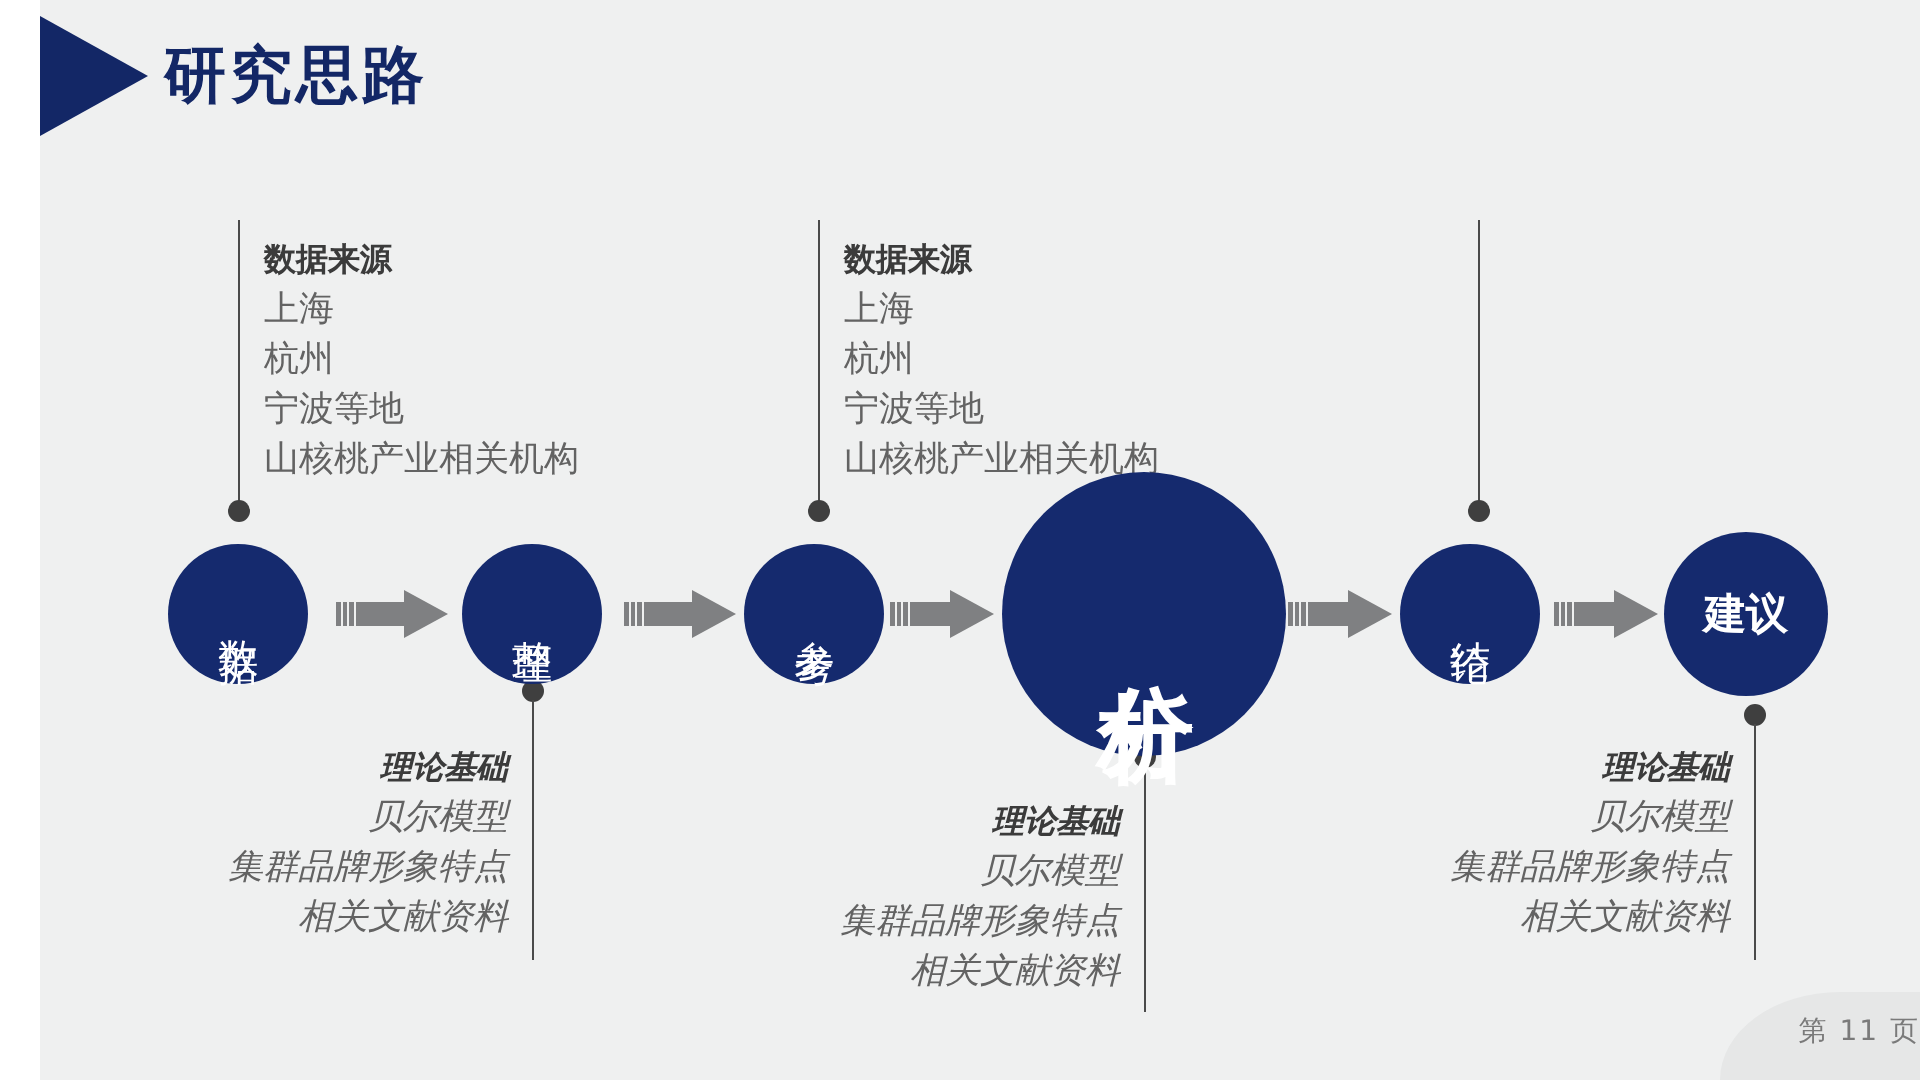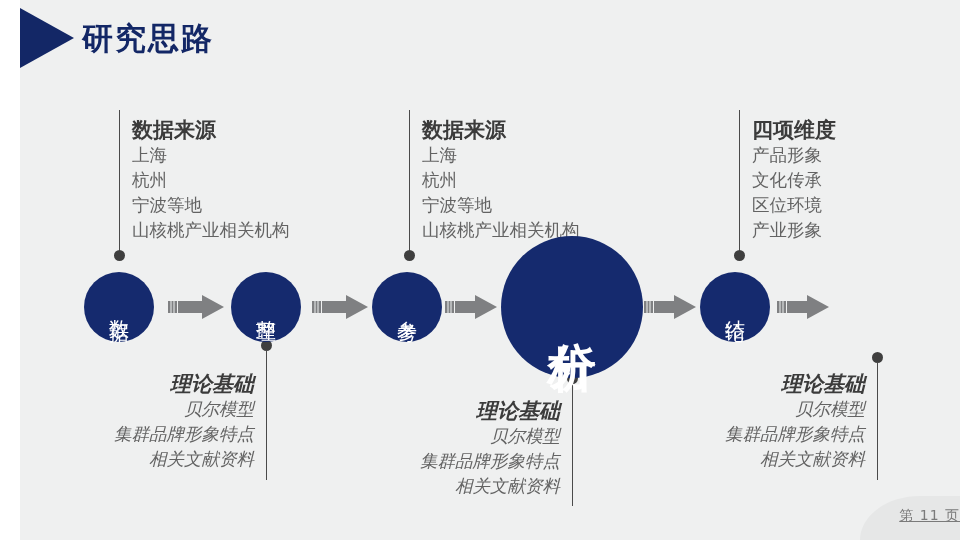--- a/index.html
+++ b/index.html
@@ -61,21 +61,21 @@
   .txt-block {
     position: absolute;
     color: #636363;
     font-size: 17.5px;
     line-height: 25px;
     white-space: nowrap;
   }
   .txt-block .hd {
     font-weight: bold;
     color: #3b3b3b;
-    font-size: 21px;
+    font-size: 16px;
     line-height: 26px;
   }
   .txt-block.right-al {
     text-align: right;
     font-style: italic;
   }
 
   
   .circle {
     position: absolute;
@@ -133,21 +133,20 @@
     border-top-left-radius: 60px 44px;
   }
   .page-badge .pg {
     position: absolute;
     right: 20px;
     top: 11px;
     font-size: 14px;
     color: #7a7a7a;
     white-space: nowrap;
     letter-spacing: 1px;
-    text-decoration: underline;
   }
 </style>
 </head>
 <body>
 
 <div id="slide">
 
   <div class="title-arrow"></div>
   <div class="title-text">研究思路</div>
 
@@ -178,27 +177,20 @@
   </div>
 
   <div class="txt-block" style="left:402px; top:117px;">
     <div class="hd">数据来源</div>
     <div>上海</div>
     <div>杭州</div>
     <div>宁波等地</div>
     <div>山核桃产业相关机构</div>
   </div>
 
-  <div class="txt-block" style="left:732px; top:117px;">
-    <div class="hd">四项维度</div>
-    <div>产品形象</div>
-    <div>文化传承</div>
-    <div>区位环境</div>
-    <div>产业形象</div>
-  </div>
 
   <div class="txt-block right-al" style="left:26px; top:371px; width:208px;">
     <div class="hd">理论基础</div>
     <div>贝尔模型</div>
     <div>集群品牌形象特点</div>
     <div>相关文献资料</div>
   </div>
 
   <div class="txt-block right-al" style="left:332px; top:398px; width:208px;">
     <div class="hd">理论基础</div>
@@ -227,20 +219,23 @@
   </div>
 
   <div class="circle c-big vert" style="left:481px; top:236px;">
     <span class="lbl">分析</span>
   </div>
 
   <div class="circle c-small vert" style="left:680px; top:272px;">
     <span class="lbl">结论</span>
   </div>
 
+  <div class="circle c-last" style="left:812px; top:266px;">
+    <span class="lbl">建议</span>
+  </div>
 
   <div class="arrow" style="left:148px; top:293px; width:56px;">
     <svg width="56" height="28" viewBox="0 0 56 28" aria-hidden="true">
       <g fill="#7f8082">
         <rect x="0" y="8" width="2.5" height="12"></rect>
         <rect x="3.5" y="8" width="2" height="12"></rect>
         <rect x="6.5" y="8" width="2.5" height="12"></rect>
         <rect x="10" y="8" width="24" height="12"></rect>
         <path d="M34 2 L56 14 L34 26 Z"></path>
       </g>

